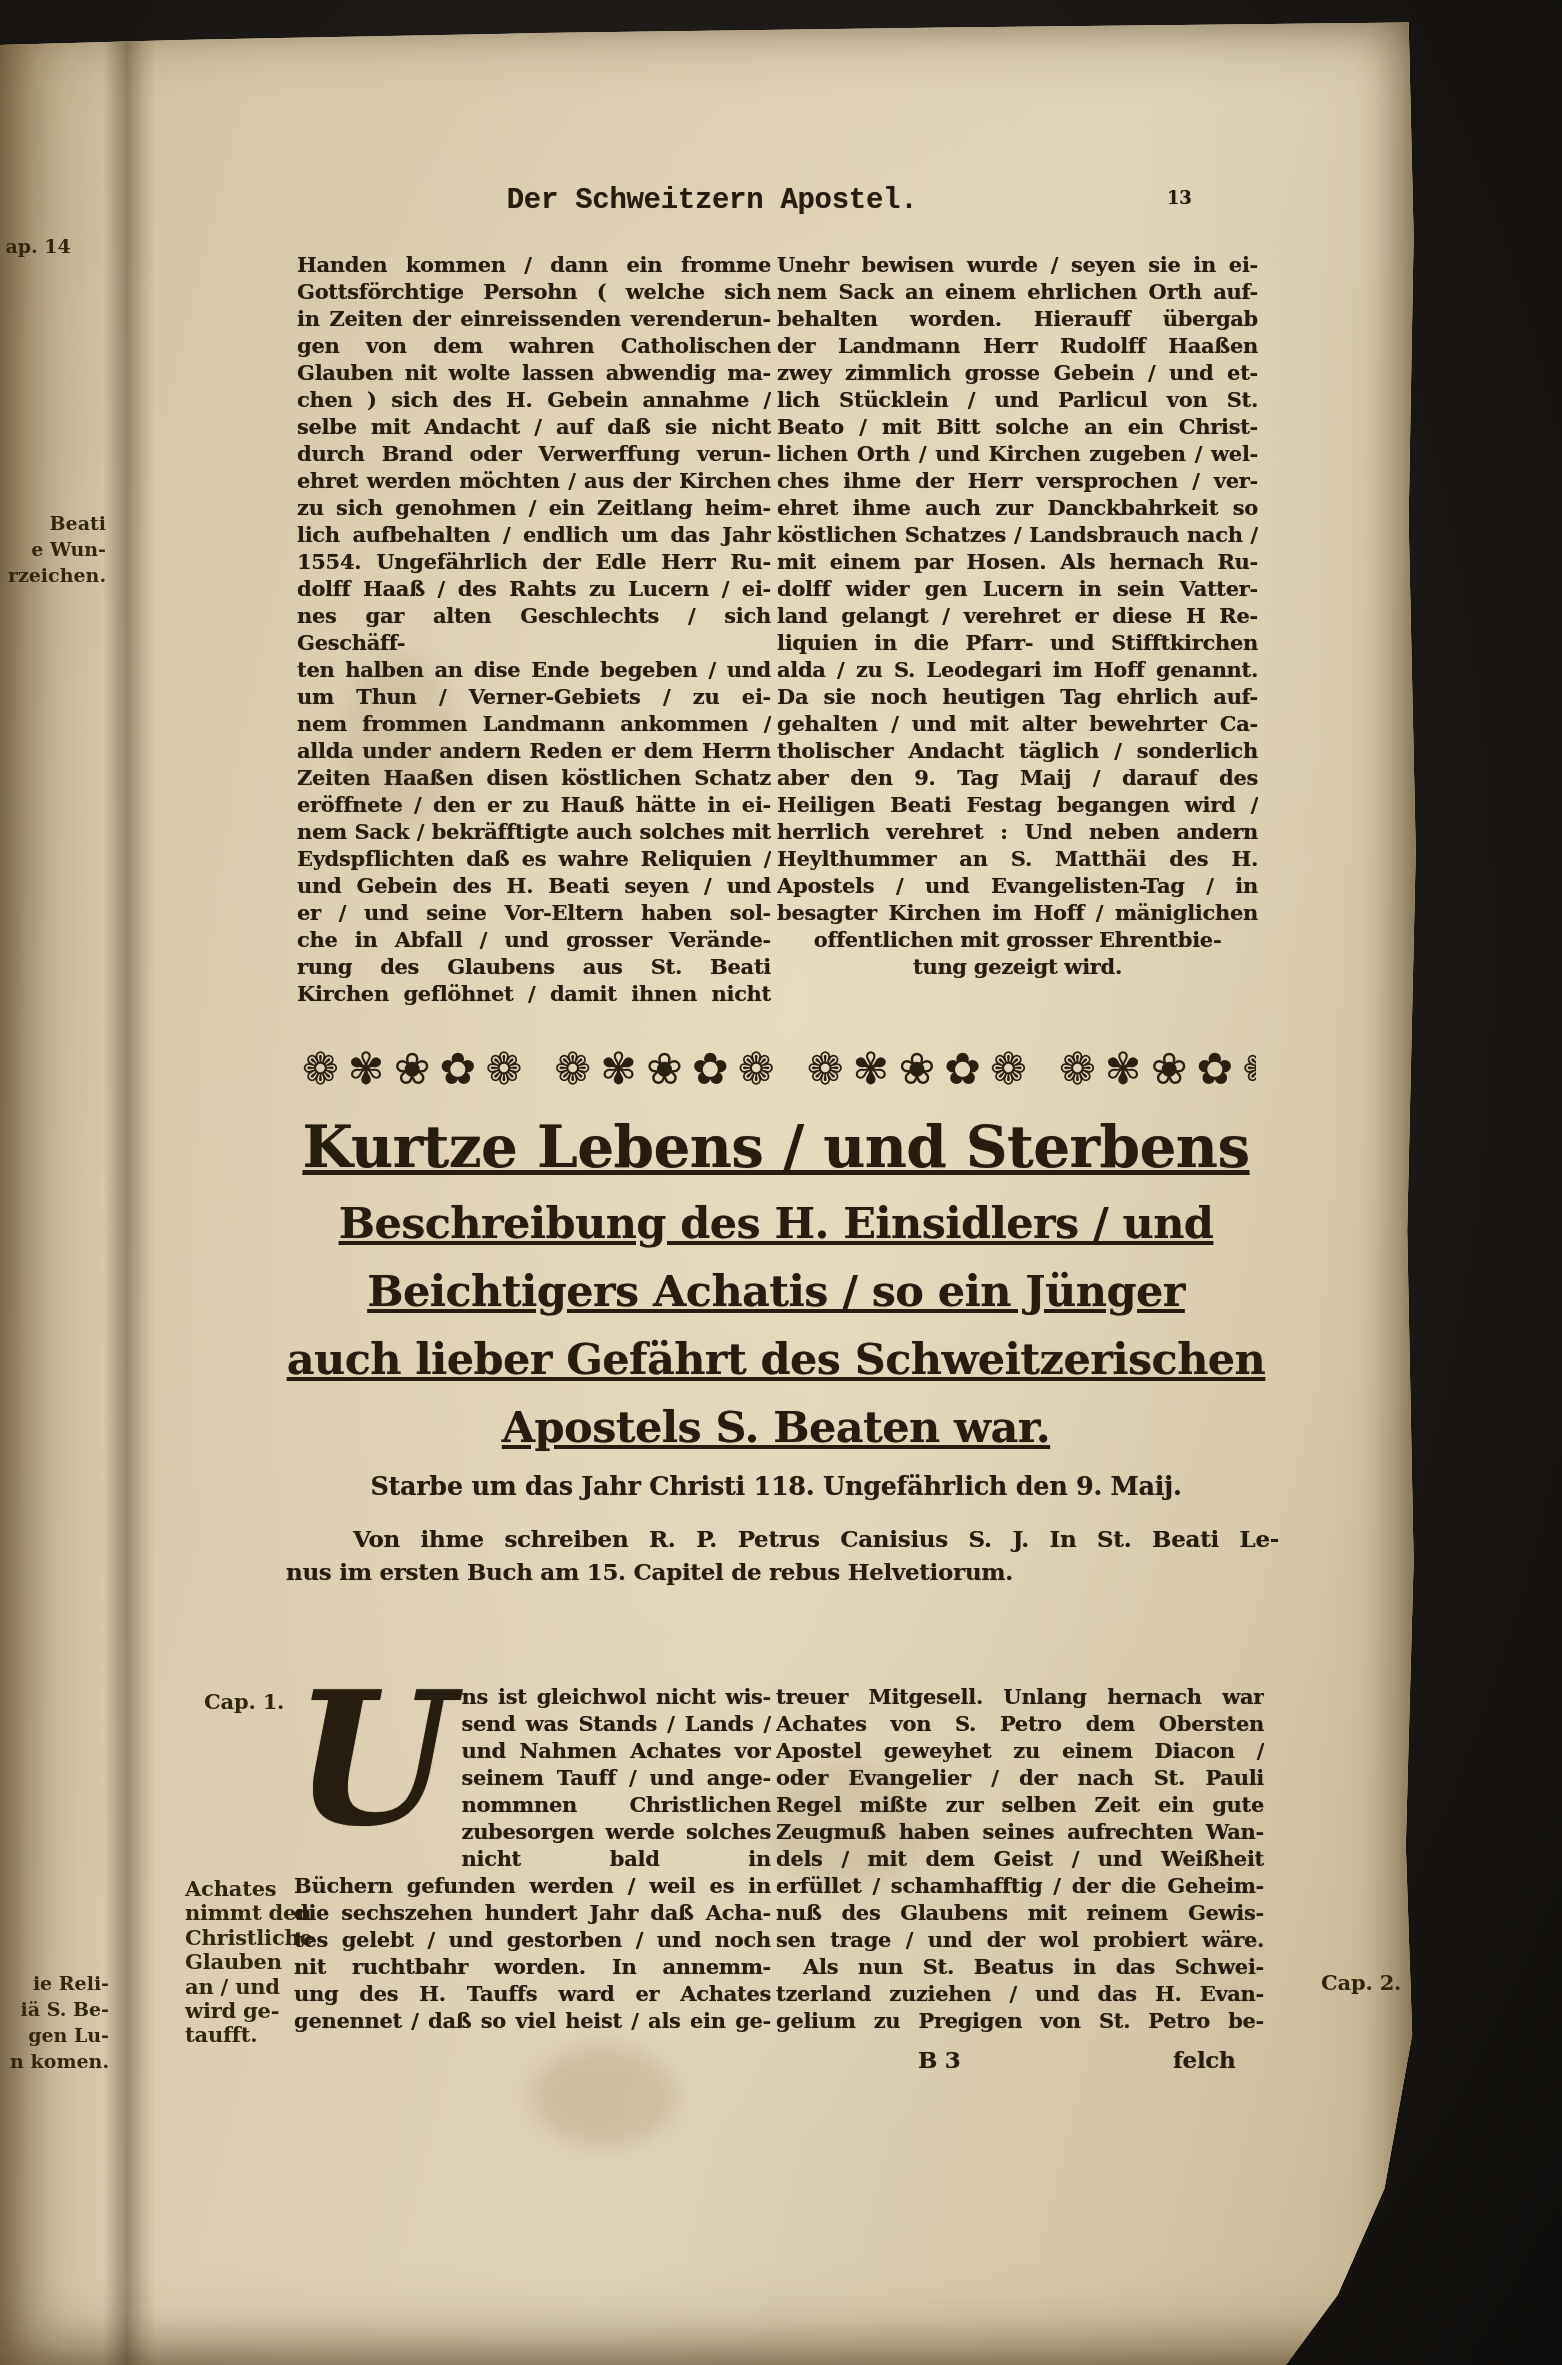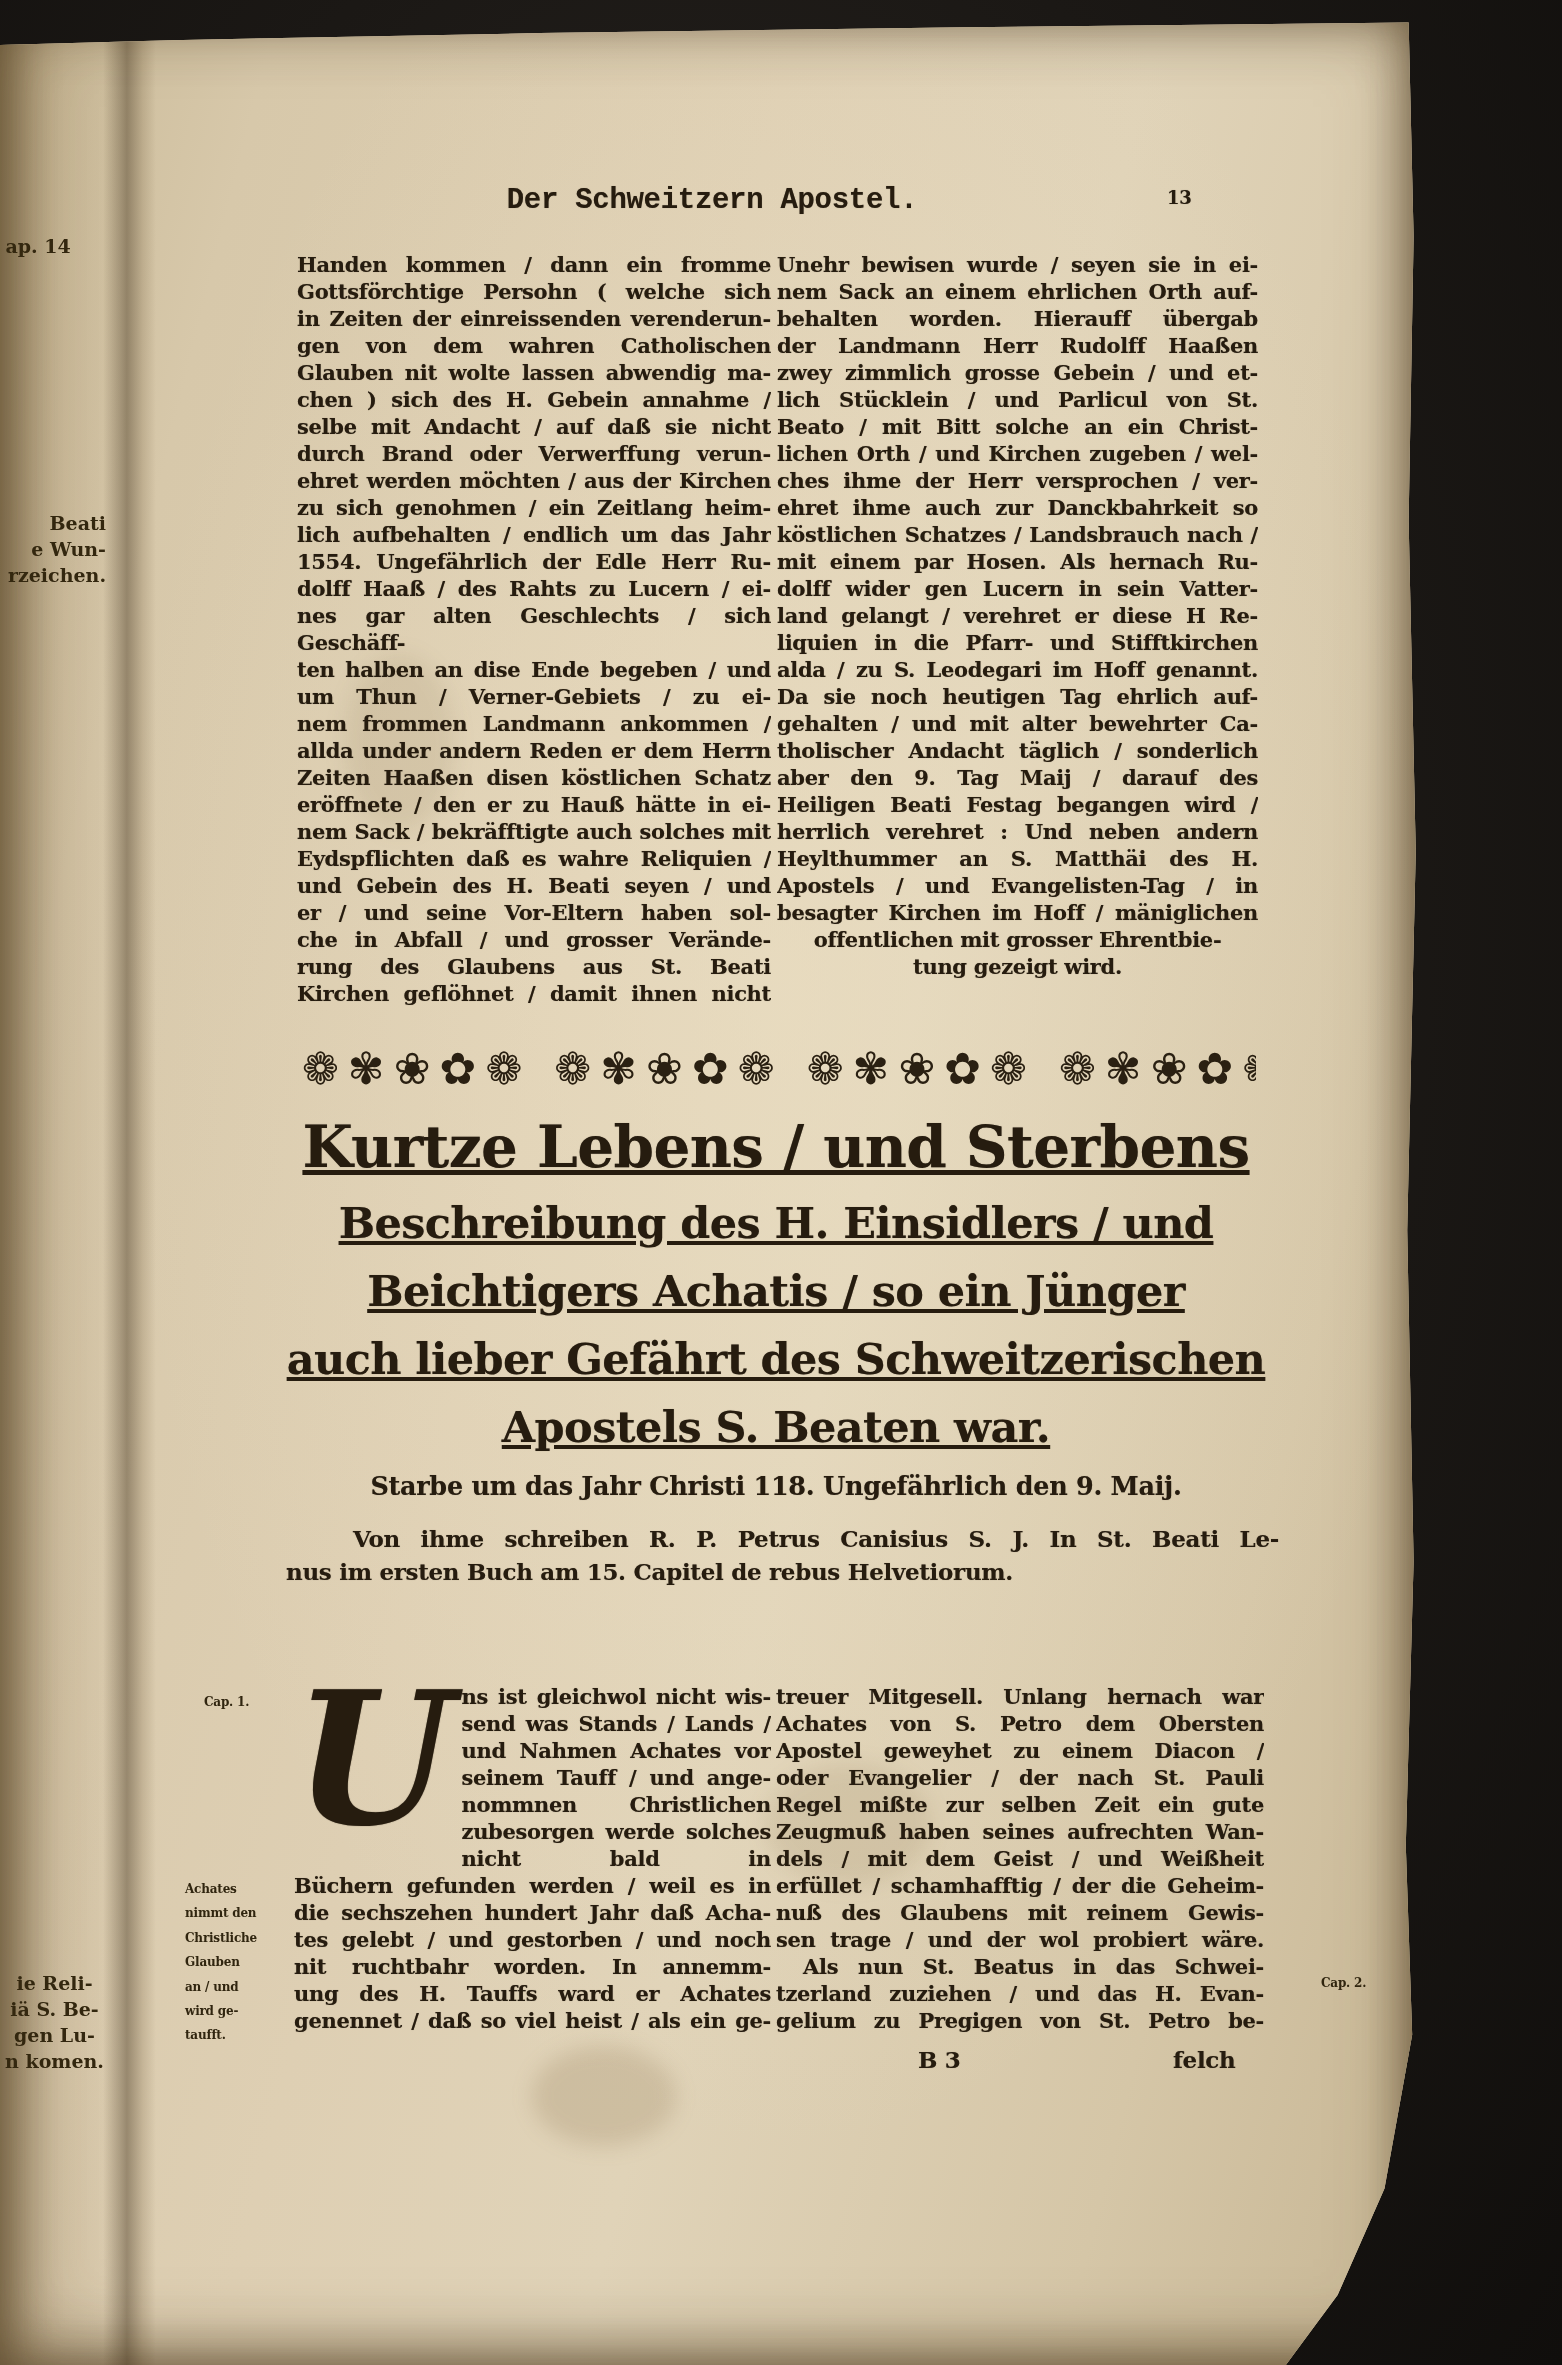--- a/index.html
+++ b/index.html
@@ -45,30 +45,30 @@
   #subtitle{left:277px;top:1471px;width:998px;text-align:center;font-size:25.5px;}
   #citation{left:286px;top:1522px;width:993px;}
   #citation .line{font-size:23px;line-height:33px;text-align:justify;text-align-last:justify;overflow:hidden;}
   #citation .line:first-of-type{text-indent:67px;}
   #citation .line:last-of-type{text-align-last:left;}
   #col-bl{left:294px;top:1683px;width:477px;}
   #col-br{left:776px;top:1683px;width:488px;}
   #col-br .line:nth-of-type(11){text-indent:27px;}
   #drop-cap{float:left;width:152px;height:162px;margin-right:15.5px;font-size:183px;line-height:152px;
         text-align:center;font-weight:bold;font-style:italic;text-shadow:0 0 1.1px rgba(38,28,15,.6);}
-  .margin-note{font-size:12px;line-height:24.4px;font-weight:bold;color:#30250f;letter-spacing:-0.2px;}
+  .margin-note{font-size:21px;line-height:24.4px;font-weight:bold;color:#30250f;letter-spacing:-0.2px;}
   #cap1-note{left:204px;top:1690px;}
   #cap2-note{left:1321px;top:1971px;}
   #achates-note{left:185px;top:1877px;width:136px;}
   #signature{left:918px;top:2046px;font-size:23px;}
   #catchword{left:1173px;top:2046px;font-size:23px;}
   .prev-note{font-size:19px;line-height:26px;font-weight:bold;color:#33270f;}
   #prev-top-note{left:5.5px;top:233px;}
   #prev-mid-notes{left:0;top:510px;width:106px;text-align:right;}
-  #prev-bot-notes{left:0;top:1970px;width:109px;text-align:center;}
+  #prev-bot-notes{left:0;top:1970px;width:109px;text-align:right;}
 </style>
 </head>
 <body>
 
 <div id="stage">
   <div id="page">
     <div id="prev-strip"></div>
     <div id="gutter"></div>
     <div class="stain" id="stain1"></div>
     <div class="stain" id="stain2"></div>

